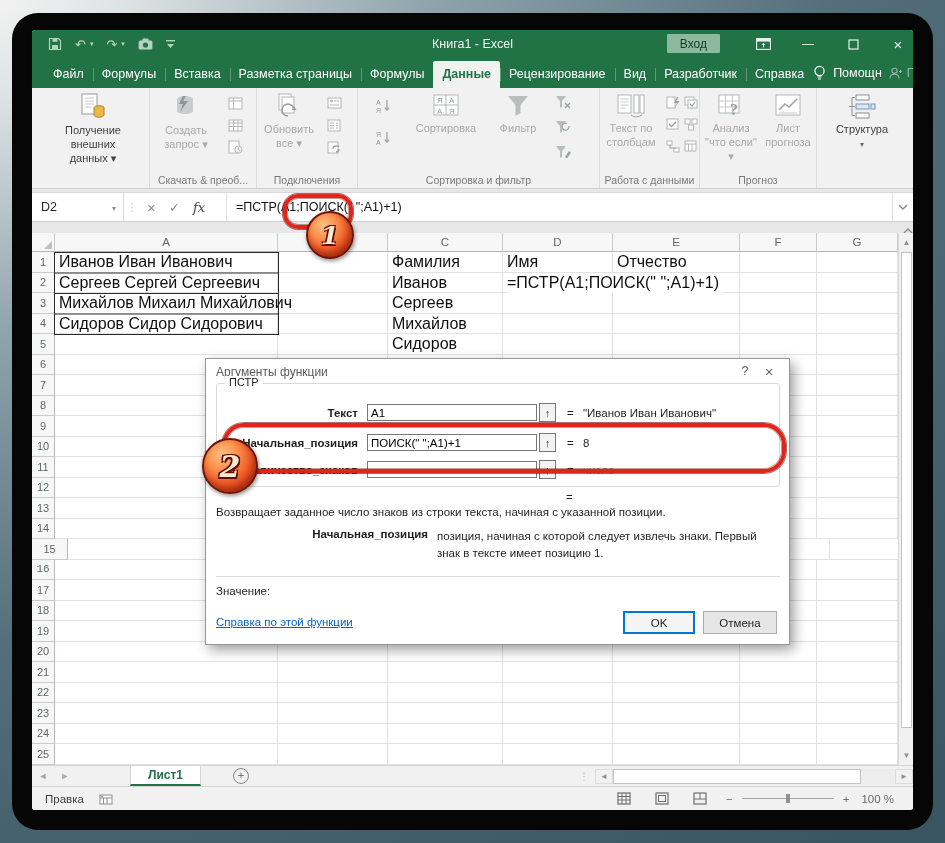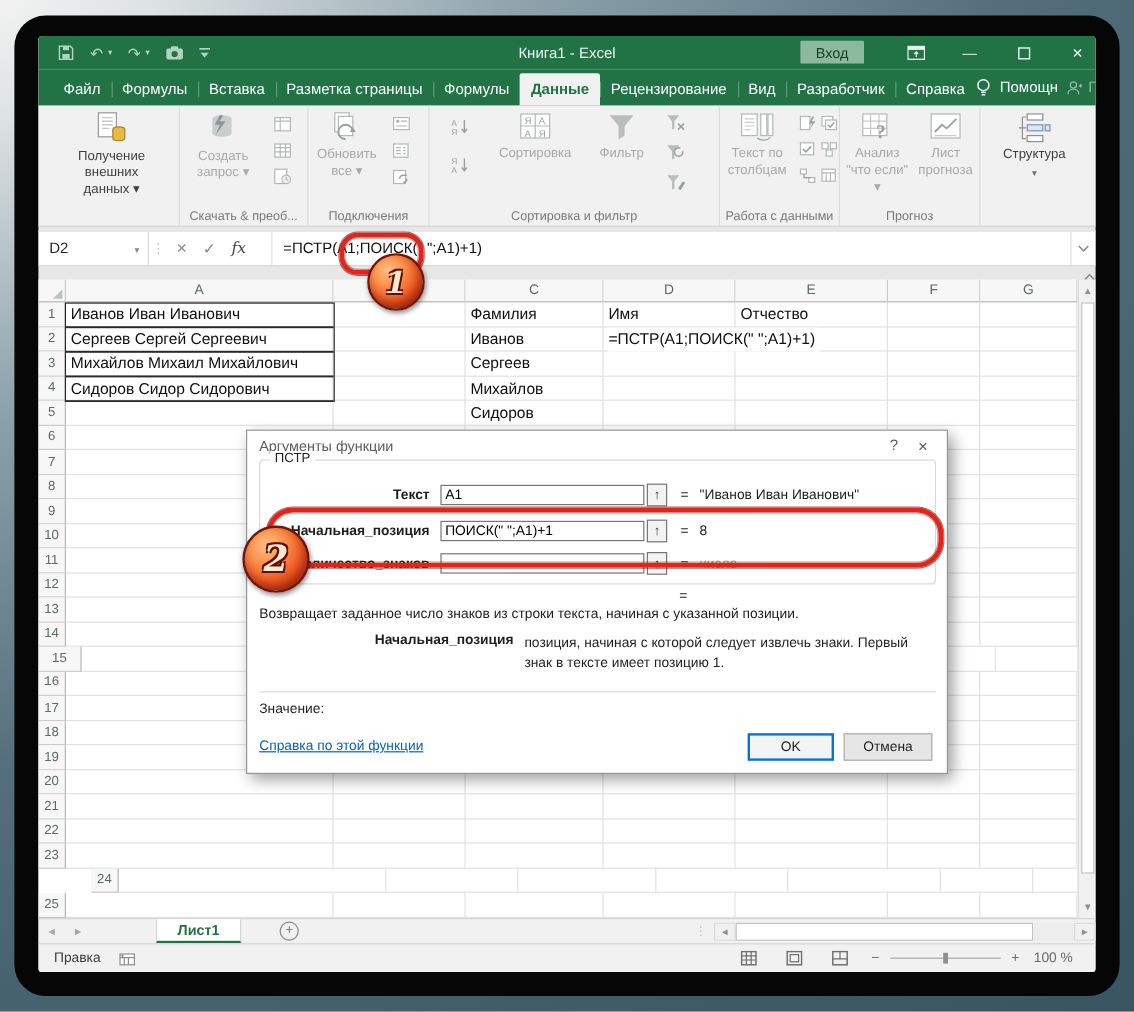--- a/index.html
+++ b/index.html
@@ -46,21 +46,21 @@
   .fexpand{margin-left:auto;width:20px;height:100%;border-left:1px solid #e0e0e0;display:flex;align-items:center;justify-content:center}
   
   #grid{position:absolute;left:0;top:203px;width:866px;height:532px;background:#fff;overflow:hidden}
   .ghrow,.grow{display:flex}
   .ghrow{height:19px}
   .grow{height:20.5px}
   .gh{flex:none;box-sizing:border-box;background:#f7f7f7;border-right:1px solid #cbcbcb;border-bottom:1px solid #b7b7b7;color:#5d6b62;font-size:11.5px;display:flex;align-items:center;justify-content:center;height:19px;position:relative}
   .rn{flex:none;box-sizing:border-box;background:#f7f7f7;border-right:1px solid #b7b7b7;border-bottom:1px solid #cbcbcb;color:#5d6b62;font-size:11px;display:flex;align-items:center;justify-content:center}
   .gc{flex:none;box-sizing:border-box;border-right:1px solid #e2e2e2;border-bottom:1px solid #e2e2e2}
   .corner::after{content:"";position:absolute;right:2px;bottom:2px;border-left:8px solid transparent;border-bottom:8px solid #bcc4be}
-  .ctext{position:absolute;z-index:2;font-size:13px;color:#0f0f0f;height:20.5px;line-height:20.5px;white-space:nowrap}
+  .ctext{position:absolute;z-index:2;font-size:16px;color:#0f0f0f;height:20.5px;line-height:20.5px;white-space:nowrap}
   .cformula{background:#fff;padding-right:4px}
   #borderedRange{position:absolute;left:22px;top:19px;width:225px;height:83px;z-index:3;border:1.5px solid #2a2a2a;box-sizing:border-box;
      background:repeating-linear-gradient(to bottom, transparent 0px, transparent 19.2px, #2a2a2a 19.2px, #2a2a2a 20.3px);background-size:100% 20.5px;background-repeat:repeat-y;pointer-events:none}
   
   .vscroll{position:absolute;left:866px;top:203px;width:15px;height:532px;background:#f1f1f1;border-left:1px solid #d9d9d9;box-sizing:border-box}
   .vsb{position:absolute;left:1px;width:13px;text-align:center;color:#8f8f8f;font-size:8px;line-height:15px}
   .vthumb{position:absolute;left:1.5px;top:19px;width:11px;height:476px;background:#fff;border:1px solid #c3c3c3;box-sizing:border-box}
   
   .sheetbar{position:absolute;left:0;top:735px;width:881px;height:21px;background:#f1f1f1;border-top:1px solid #d5d5d5;box-sizing:border-box;display:flex;align-items:center;font-size:12px}
   .navarr{color:#a8a8a8;font-size:9px;width:22px;text-align:center}
@@ -690,21 +690,21 @@
         <div class="rn" style="width: 23px;">23</div>
         <div class="gc" style="width: 223px;"></div>
         <div class="gc" style="width: 110px;"></div>
         <div class="gc" style="width: 115px;"></div>
         <div class="gc" style="width: 110px;"></div>
         <div class="gc" style="width: 127px;"></div>
         <div class="gc" style="width: 77px;"></div>
         <div class="gc" style="width: 81px;"></div>
       </div>
       <div class="grow">
-        <div class="rn" style="width: 23px; margin-left: 44px;">24</div>
+        <div class="rn" style="width: 23px;">24</div>
         <div class="gc" style="width: 223px;"></div>
         <div class="gc" style="width: 110px;"></div>
         <div class="gc" style="width: 115px;"></div>
         <div class="gc" style="width: 110px;"></div>
         <div class="gc" style="width: 127px;"></div>
         <div class="gc" style="width: 77px;"></div>
         <div class="gc" style="width: 81px;"></div>
       </div>
       <div class="grow">
         <div class="rn" style="width: 23px;">25</div>

